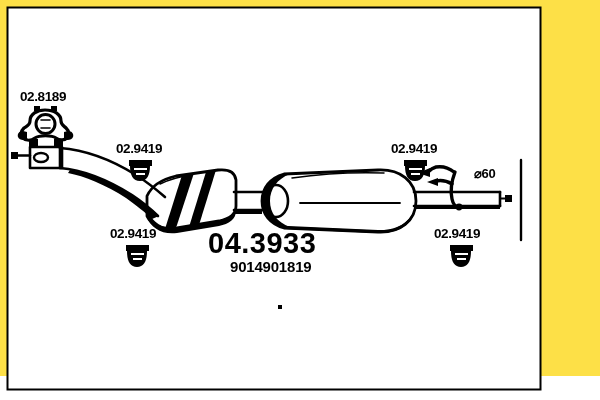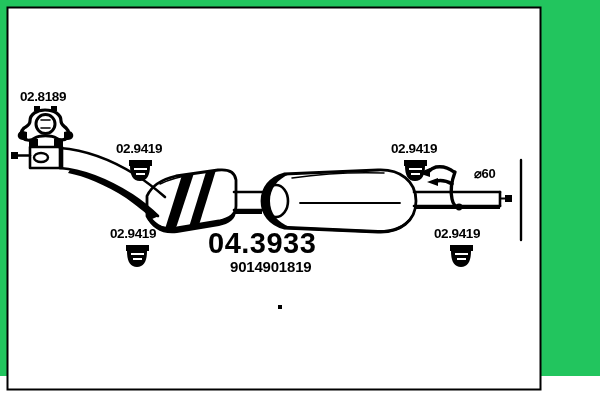--- a/index.html
+++ b/index.html
@@ -10,21 +10,21 @@
   body {
     width: 600px;
     height: 400px;
     font-family: "Liberation Sans", sans-serif;
     overflow: hidden;
   }
   #diagram-root {
     position: relative;
     width: 600px;
     height: 376px;
-    background: #22c55e;
+    background: #fde047;
   }
   #part-svg {
     position: absolute;
     top: 0;
     left: 0;
     width: 600px;
     height: 400px;
     display: block;
   }
   .lbl {

